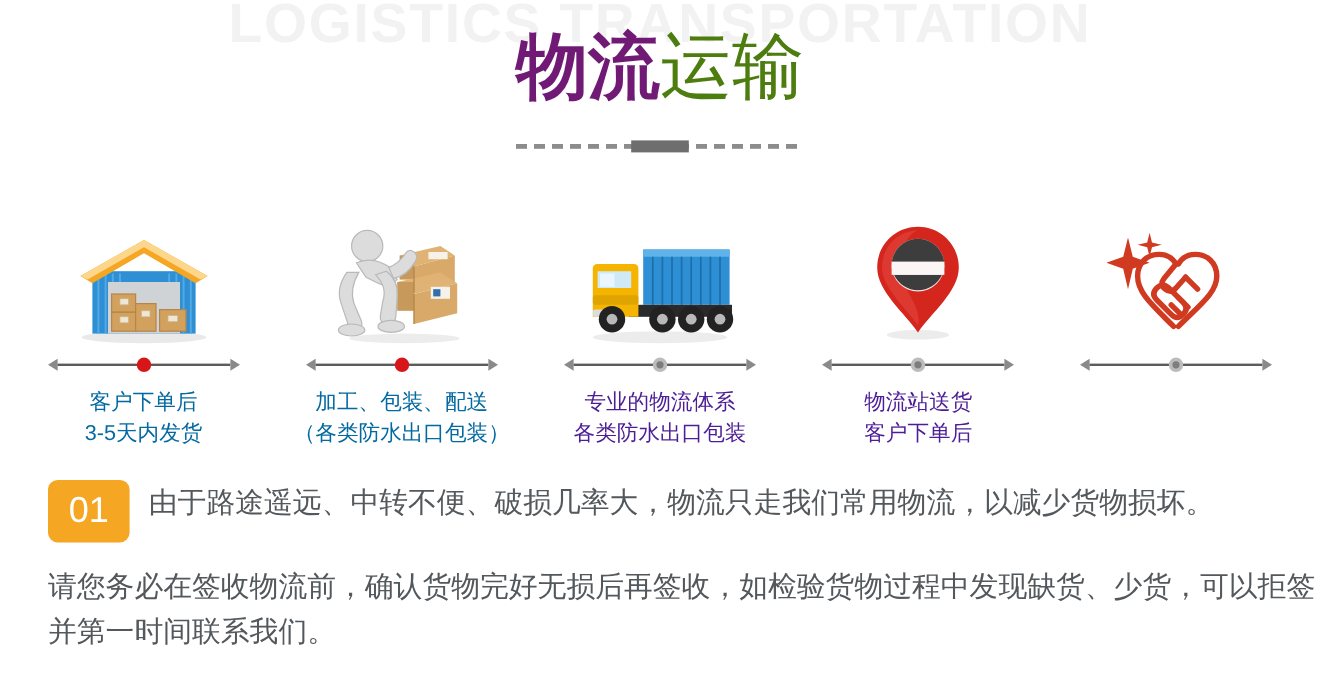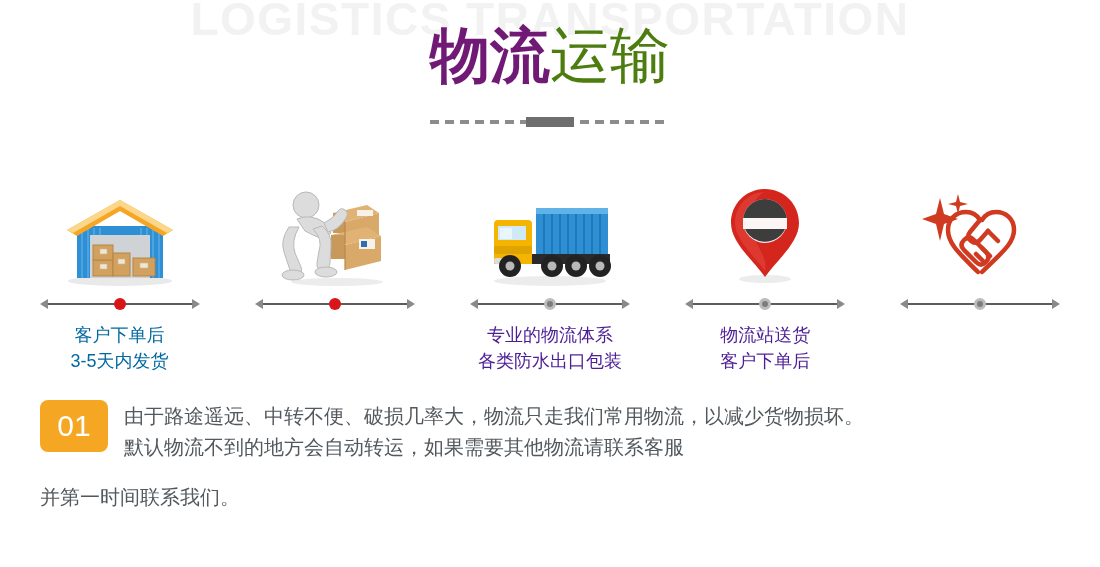--- a/index.html
+++ b/index.html
@@ -173,21 +173,21 @@
     font-size: 30px;
     line-height: 52px;
     text-align: center;
     letter-spacing: 0px;
     margin-right: 16px;
   }
   .note-lines {
     padding-top: 1px;
   }
   .note-line {
-    font-size: 20px;
+    font-size: 24px;
     line-height: 1.55;
     color: #53585c;
     white-space: nowrap;
   }
 </style>
 </head>
 <body>
 
 <div id="page">
 
@@ -280,20 +280,24 @@
           <ellipse cx="18" cy="92" rx="11" ry="5" fill="#dcdcdc" stroke="#b9b9b9" stroke-width="1"></ellipse>
           <ellipse cx="51" cy="89" rx="11" ry="5" fill="#dcdcdc" stroke="#b9b9b9" stroke-width="1"></ellipse>
         </svg>
       </div>
       <div class="arrowbar">
         <div class="ab-head left"></div>
         <div class="ab-line"></div>
         <div class="ab-head right"></div>
         <div class="ab-dot red"></div>
       </div>
+      <div class="caption orange">
+        <div>加工、包装、配送</div>
+        <div>（各类防水出口包装）</div>
+      </div>
     </div>
 
     <div class="feature">
       <div class="icon-box">
         <svg width="140" height="90" viewBox="0 0 140 90">
           <ellipse cx="70" cy="83" rx="56" ry="5" fill="#ececec"></ellipse>
 
           <polygon points="56,10 128,10 128,56 56,56" fill="#2e8fd4"></polygon>
           <polygon points="56,10 128,10 128,16 56,16" fill="#5fb3e8"></polygon>
           <g stroke="#1c6fab" stroke-width="1.4">
@@ -390,25 +394,25 @@
     </div>
 
   </div>
 
   <div class="notes">
 
     <div class="note">
       <div class="badge">01</div>
       <div class="note-lines">
         <div class="note-line">由于路途遥远、中转不便、破损几率大，物流只走我们常用物流，以减少货物损坏。</div>
-        <div class="note-line">默认物流不到的地方会自动转运，如果需要其他物流请联系客服</div>
       </div>
     </div>
 
     <div class="note">
       <div class="note-lines">
+        <div class="note-line">请您务必在签收物流前，确认货物完好无损后再签收，如检验货物过程中发现缺货、少货，可以拒签</div>
         <div class="note-line">并第一时间联系我们。</div>
       </div>
     </div>
 
   </div>
 
 </div>
 
 </body></html>

